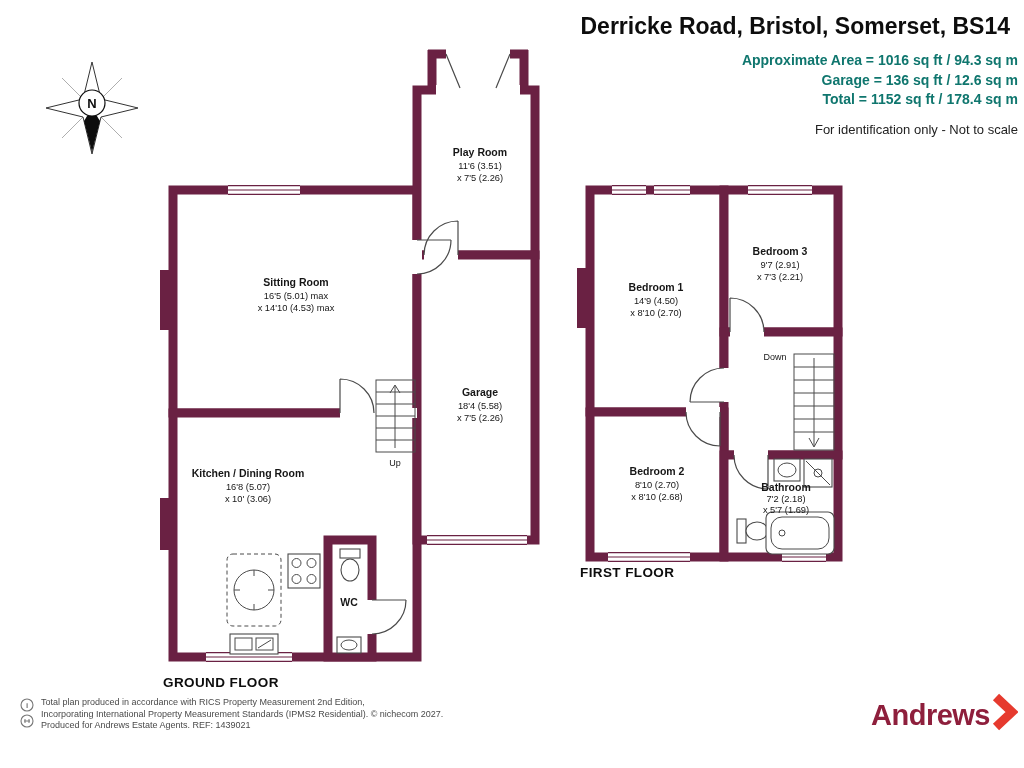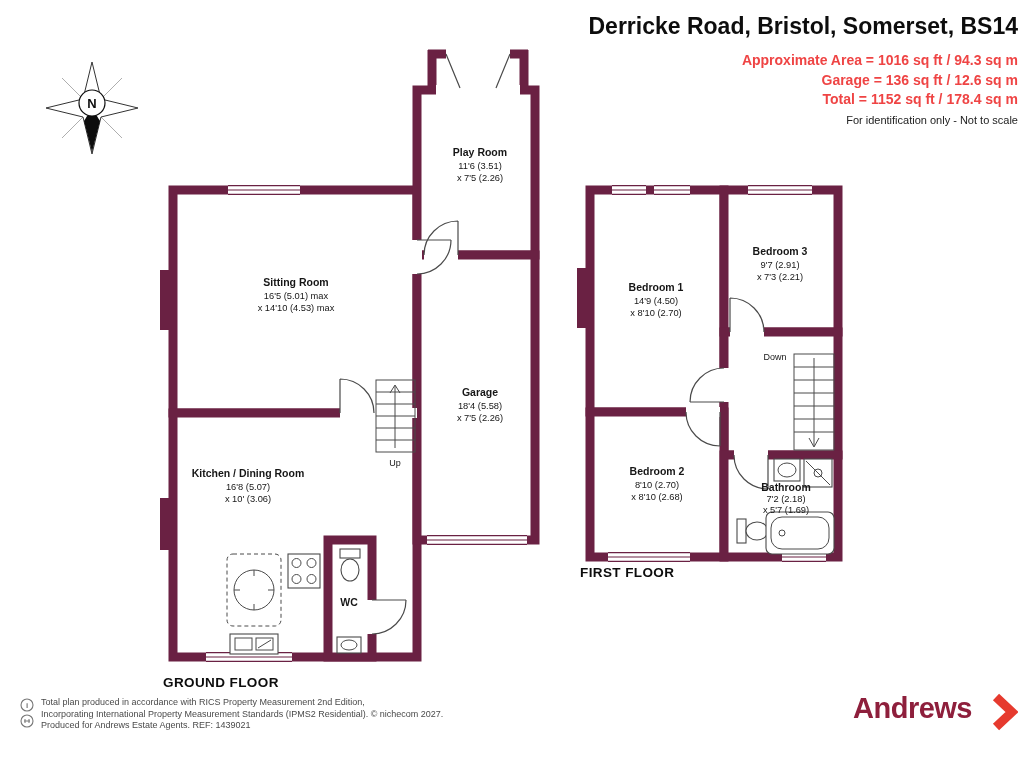--- a/index.html
+++ b/index.html
@@ -8,23 +8,23 @@
   }
   html,body{margin:0;padding:0;background:#fff;}
   body{width:1024px;height:768px;position:relative;overflow:hidden;
        font-family:"Liberation Sans",sans-serif;color:var(--ink);}
   .stage{position:absolute;inset:0;width:1024px;height:768px;}
   svg.plan{position:absolute;left:0;top:0;width:1024px;height:768px;}
   svg text{font-family:"Liberation Sans",sans-serif;}
 
   
   .title-block{position:absolute;top:14px;right:6px;text-align:right;}
-  .title-block h1{margin:0 0 12px 0;font-size:23px;line-height:25px;font-weight:bold;color:#0d0d0d;}
-  .area-line{font-size:14px;font-weight:bold;line-height:19.5px;color:#ef4444;}
-  .note-line{font-size:11px;margin-top:4px;color:#222;}
+  .title-block h1{margin:0 8px 12px 0;font-size:23px;line-height:25px;font-weight:bold;color:#0d0d0d;}
+  .area-line{font-size:14px;font-weight:bold;line-height:19.5px;color:#0f766e;}
+  .note-line{font-size:13px;margin-top:12px;color:#222;}
 
   
   .room{fill:#fff;stroke:var(--wall);stroke-width:9;}
   .wallline{fill:none;stroke:var(--wall);stroke-width:9;}
   .wallfill{fill:var(--wall);stroke:none;}
   .opening{fill:#fff;stroke:none;}
   .winline{fill:none;stroke:var(--wall);stroke-width:1.2;}
   .door{fill:none;stroke:#4a4a4a;stroke-width:1.2;}
   .fix{fill:#fff;stroke:#4a4a4a;stroke-width:1.1;}
   .fixline{fill:none;stroke:#4a4a4a;stroke-width:1;}
@@ -37,21 +37,21 @@
   .compass-ray{stroke:#999;stroke-width:.8;fill:none;}
   .compass-star{fill:#fff;stroke:#333;stroke-width:1;}
   .compass-needle{fill:#0d0d0d;stroke:none;}
   .compass-circle{fill:#fff;stroke:#0d0d0d;stroke-width:1.2;}
   .compass-n{font-size:13px;font-weight:bold;fill:#0d0d0d;text-anchor:middle;}
 
   
   .footer{position:absolute;left:20px;top:697px;display:flex;gap:7px;align-items:flex-start;}
   .foot-icons{display:flex;flex-direction:column;gap:2px;padding-top:1px;}
   .foot-text{font-size:9px;line-height:11.5px;color:var(--muted);}
-  .brand{position:absolute;right:6px;top:692px;display:flex;align-items:flex-start;gap:20px;margin-left:48px;}
+  .brand{position:absolute;right:6px;top:692px;display:flex;align-items:flex-end;gap:2px;margin-left:48px;}
   .brand-word{font-size:29px;font-weight:bold;color:var(--brand-text);letter-spacing:-.5px;}
 </style>
 </head>
 <body>
 
 <div class="stage">
 
   <header class="title-block">
     <h1>Derricke Road, Bristol, Somerset, BS14</h1>
     <div class="area-line">Approximate Area = 1016 sq ft / 94.3 sq m</div>

